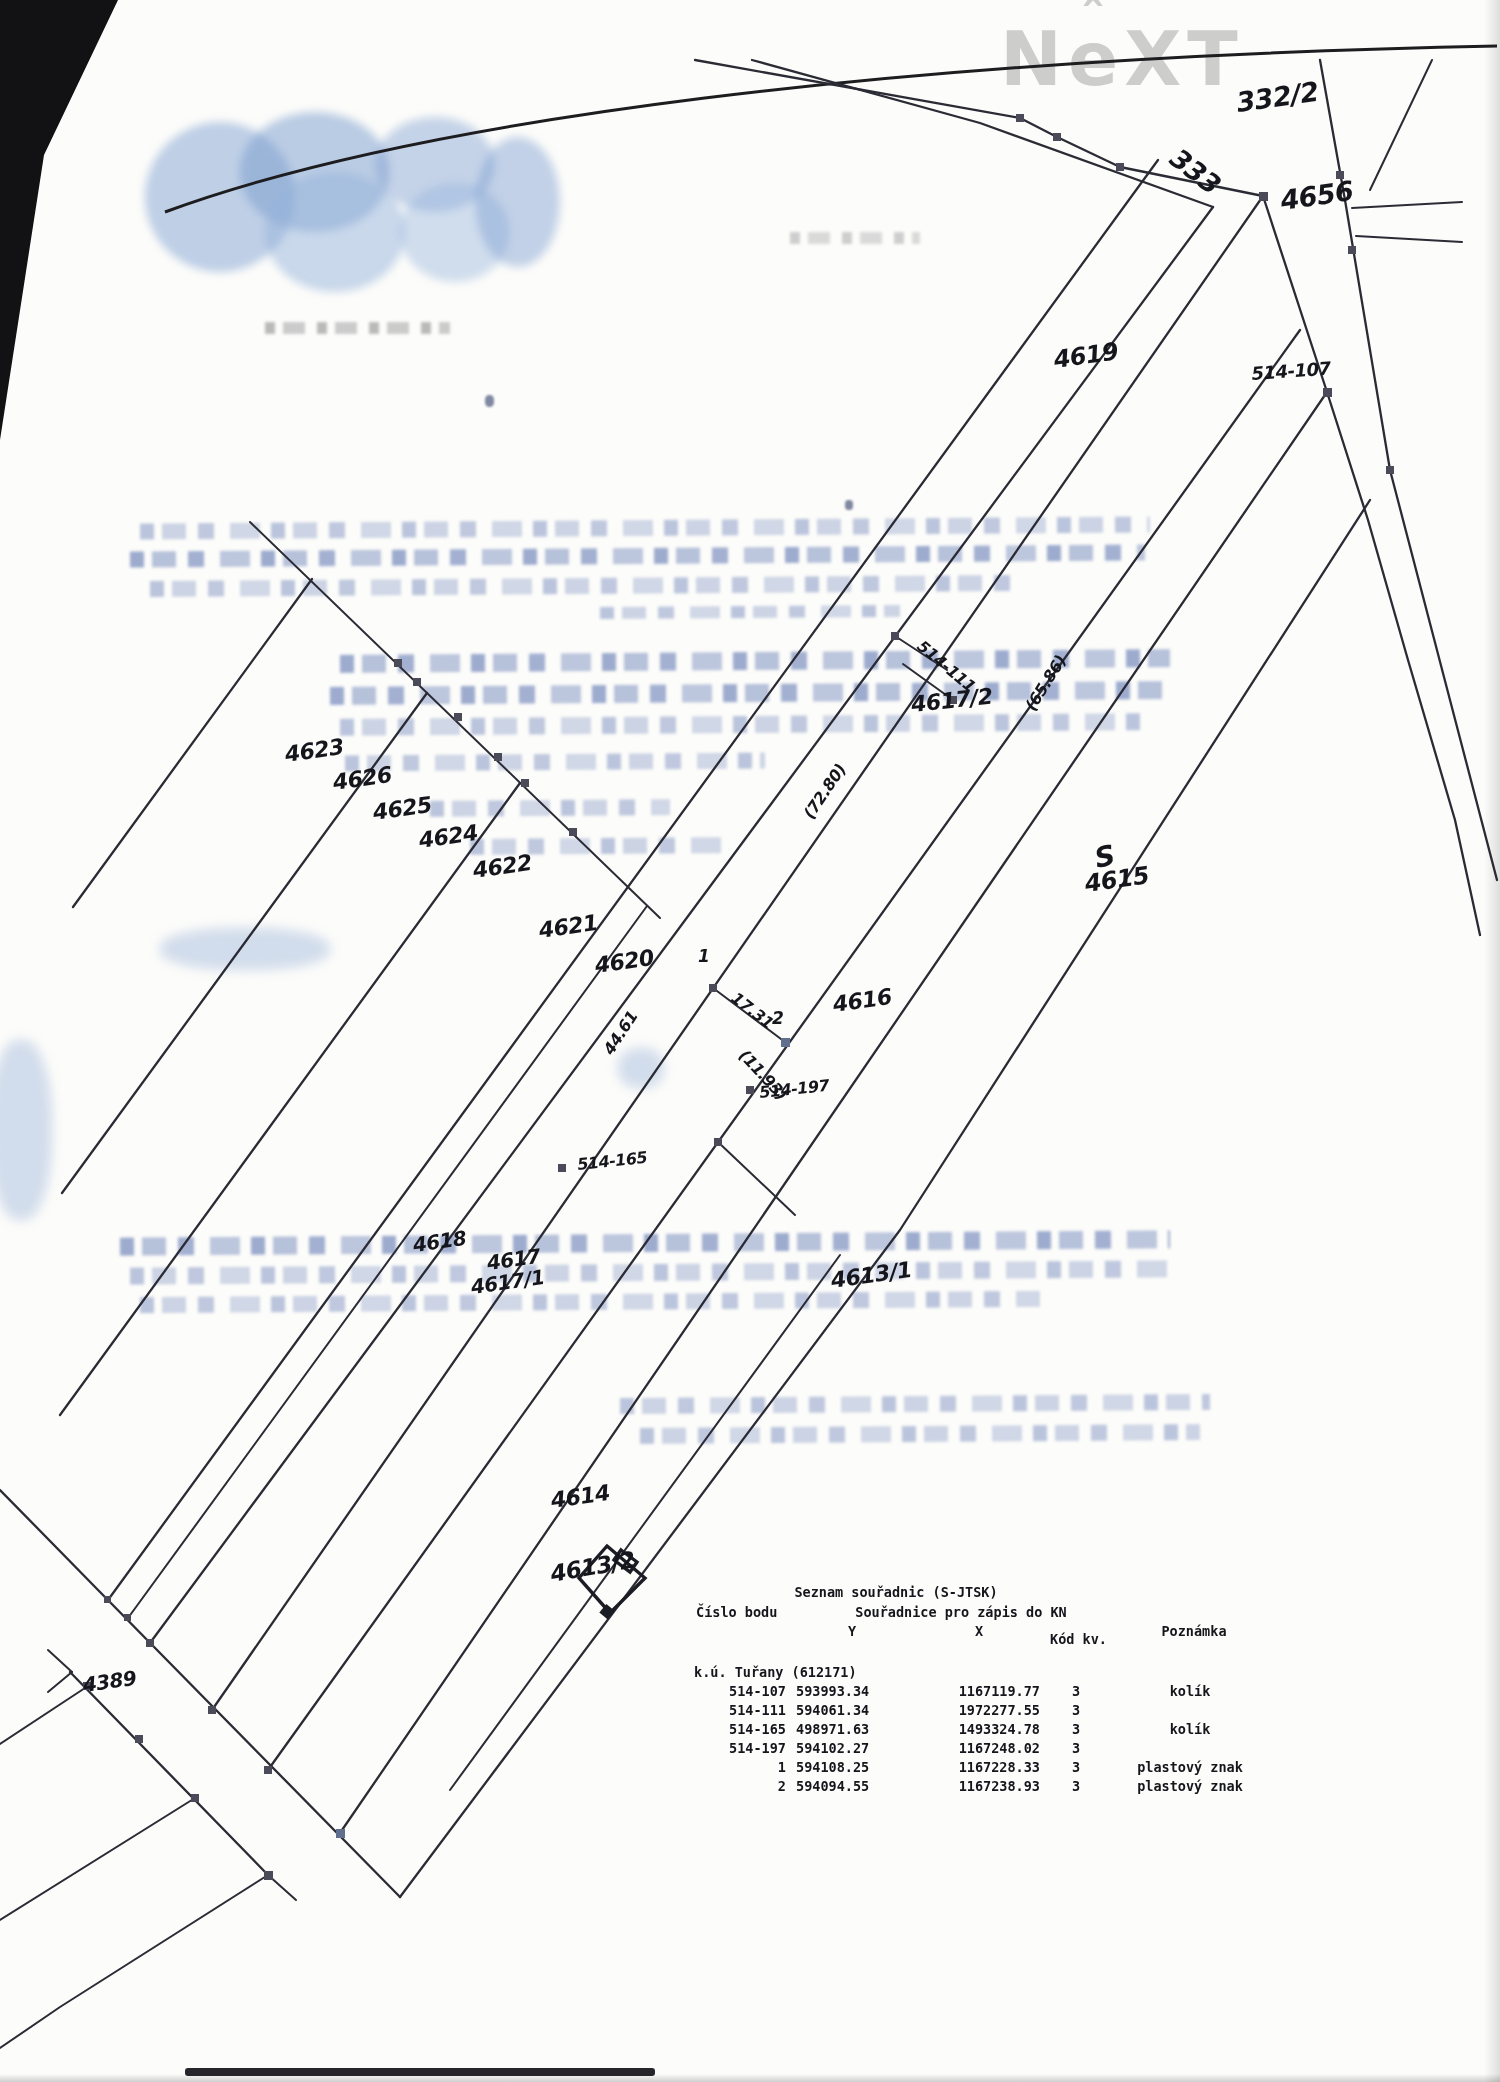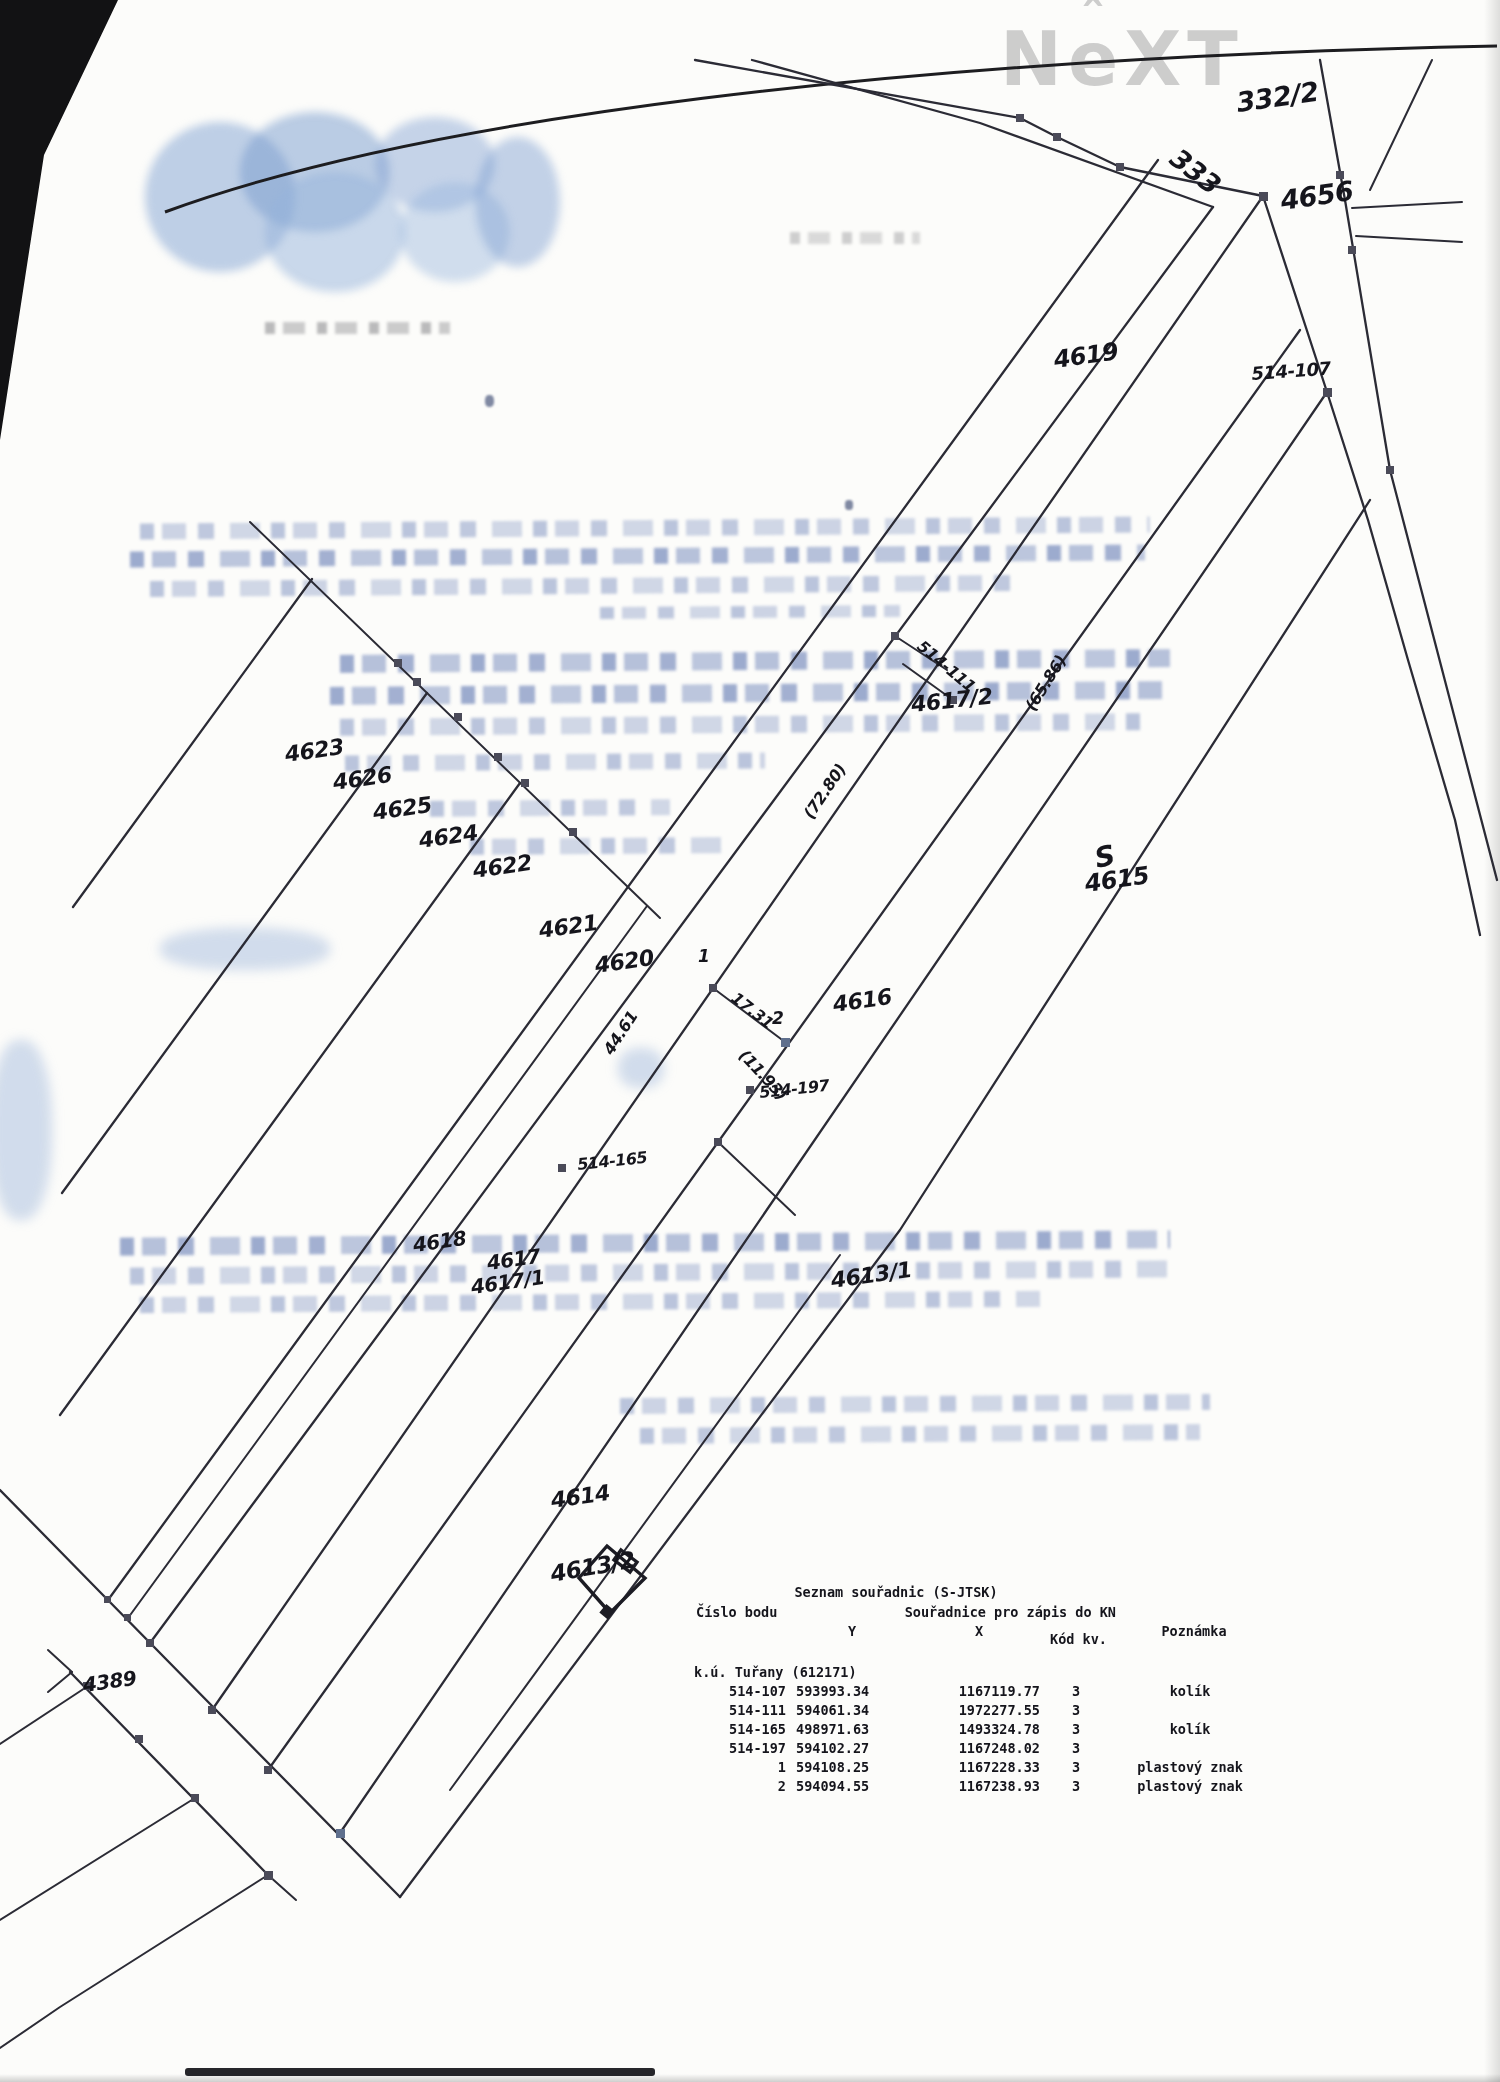--- a/index.html
+++ b/index.html
@@ -79,23 +79,23 @@
     fill:#15151c;letter-spacing:-0.5px;
   }
   
   .coord-table{
     position:absolute;left:636px;top:1572px;width:560px;
     font-family:"DejaVu Sans Mono","Liberation Mono",monospace;
     font-weight:700;font-size:13.5px;color:#15151c;line-height:19px;
     letter-spacing:0px;
   }
   .coord-table .t-title{text-align:center;margin-left:-40px;margin-bottom:1px;margin-top:11px;}
-  .hdr1{display:grid;grid-template-columns:150px 330px;}
+  .hdr1{display:grid;grid-template-columns:150px 330px;column-gap:10px;}
   .hdr1 .h-point{text-align:left;padding-left:60px;white-space:nowrap;}
-  .hdr1 .h-coords{text-align:right;white-space:nowrap;}
+  .hdr1 .h-coords{text-align:center;white-space:nowrap;}
   .hdr2{display:grid;grid-template-columns:150px 112px 122px 52px 150px;column-gap:10px;margin-bottom:14px;}
   .hdr2 .h-y{text-align:center;}
   .hdr2 .h-x{text-align:center;}
   .hdr2 .h-code{text-align:left;white-space:nowrap;margin-top:8px;}
   .hdr2 .h-note{text-align:center;padding-left:14px;}
   .t-section{padding-left:58px;white-space:nowrap;}
   .tr{display:grid;grid-template-columns:150px 112px 122px 52px 150px;column-gap:10px;}
   .c-id{text-align:right;}
   .c-y{}
   .c-x{text-align:right;}

